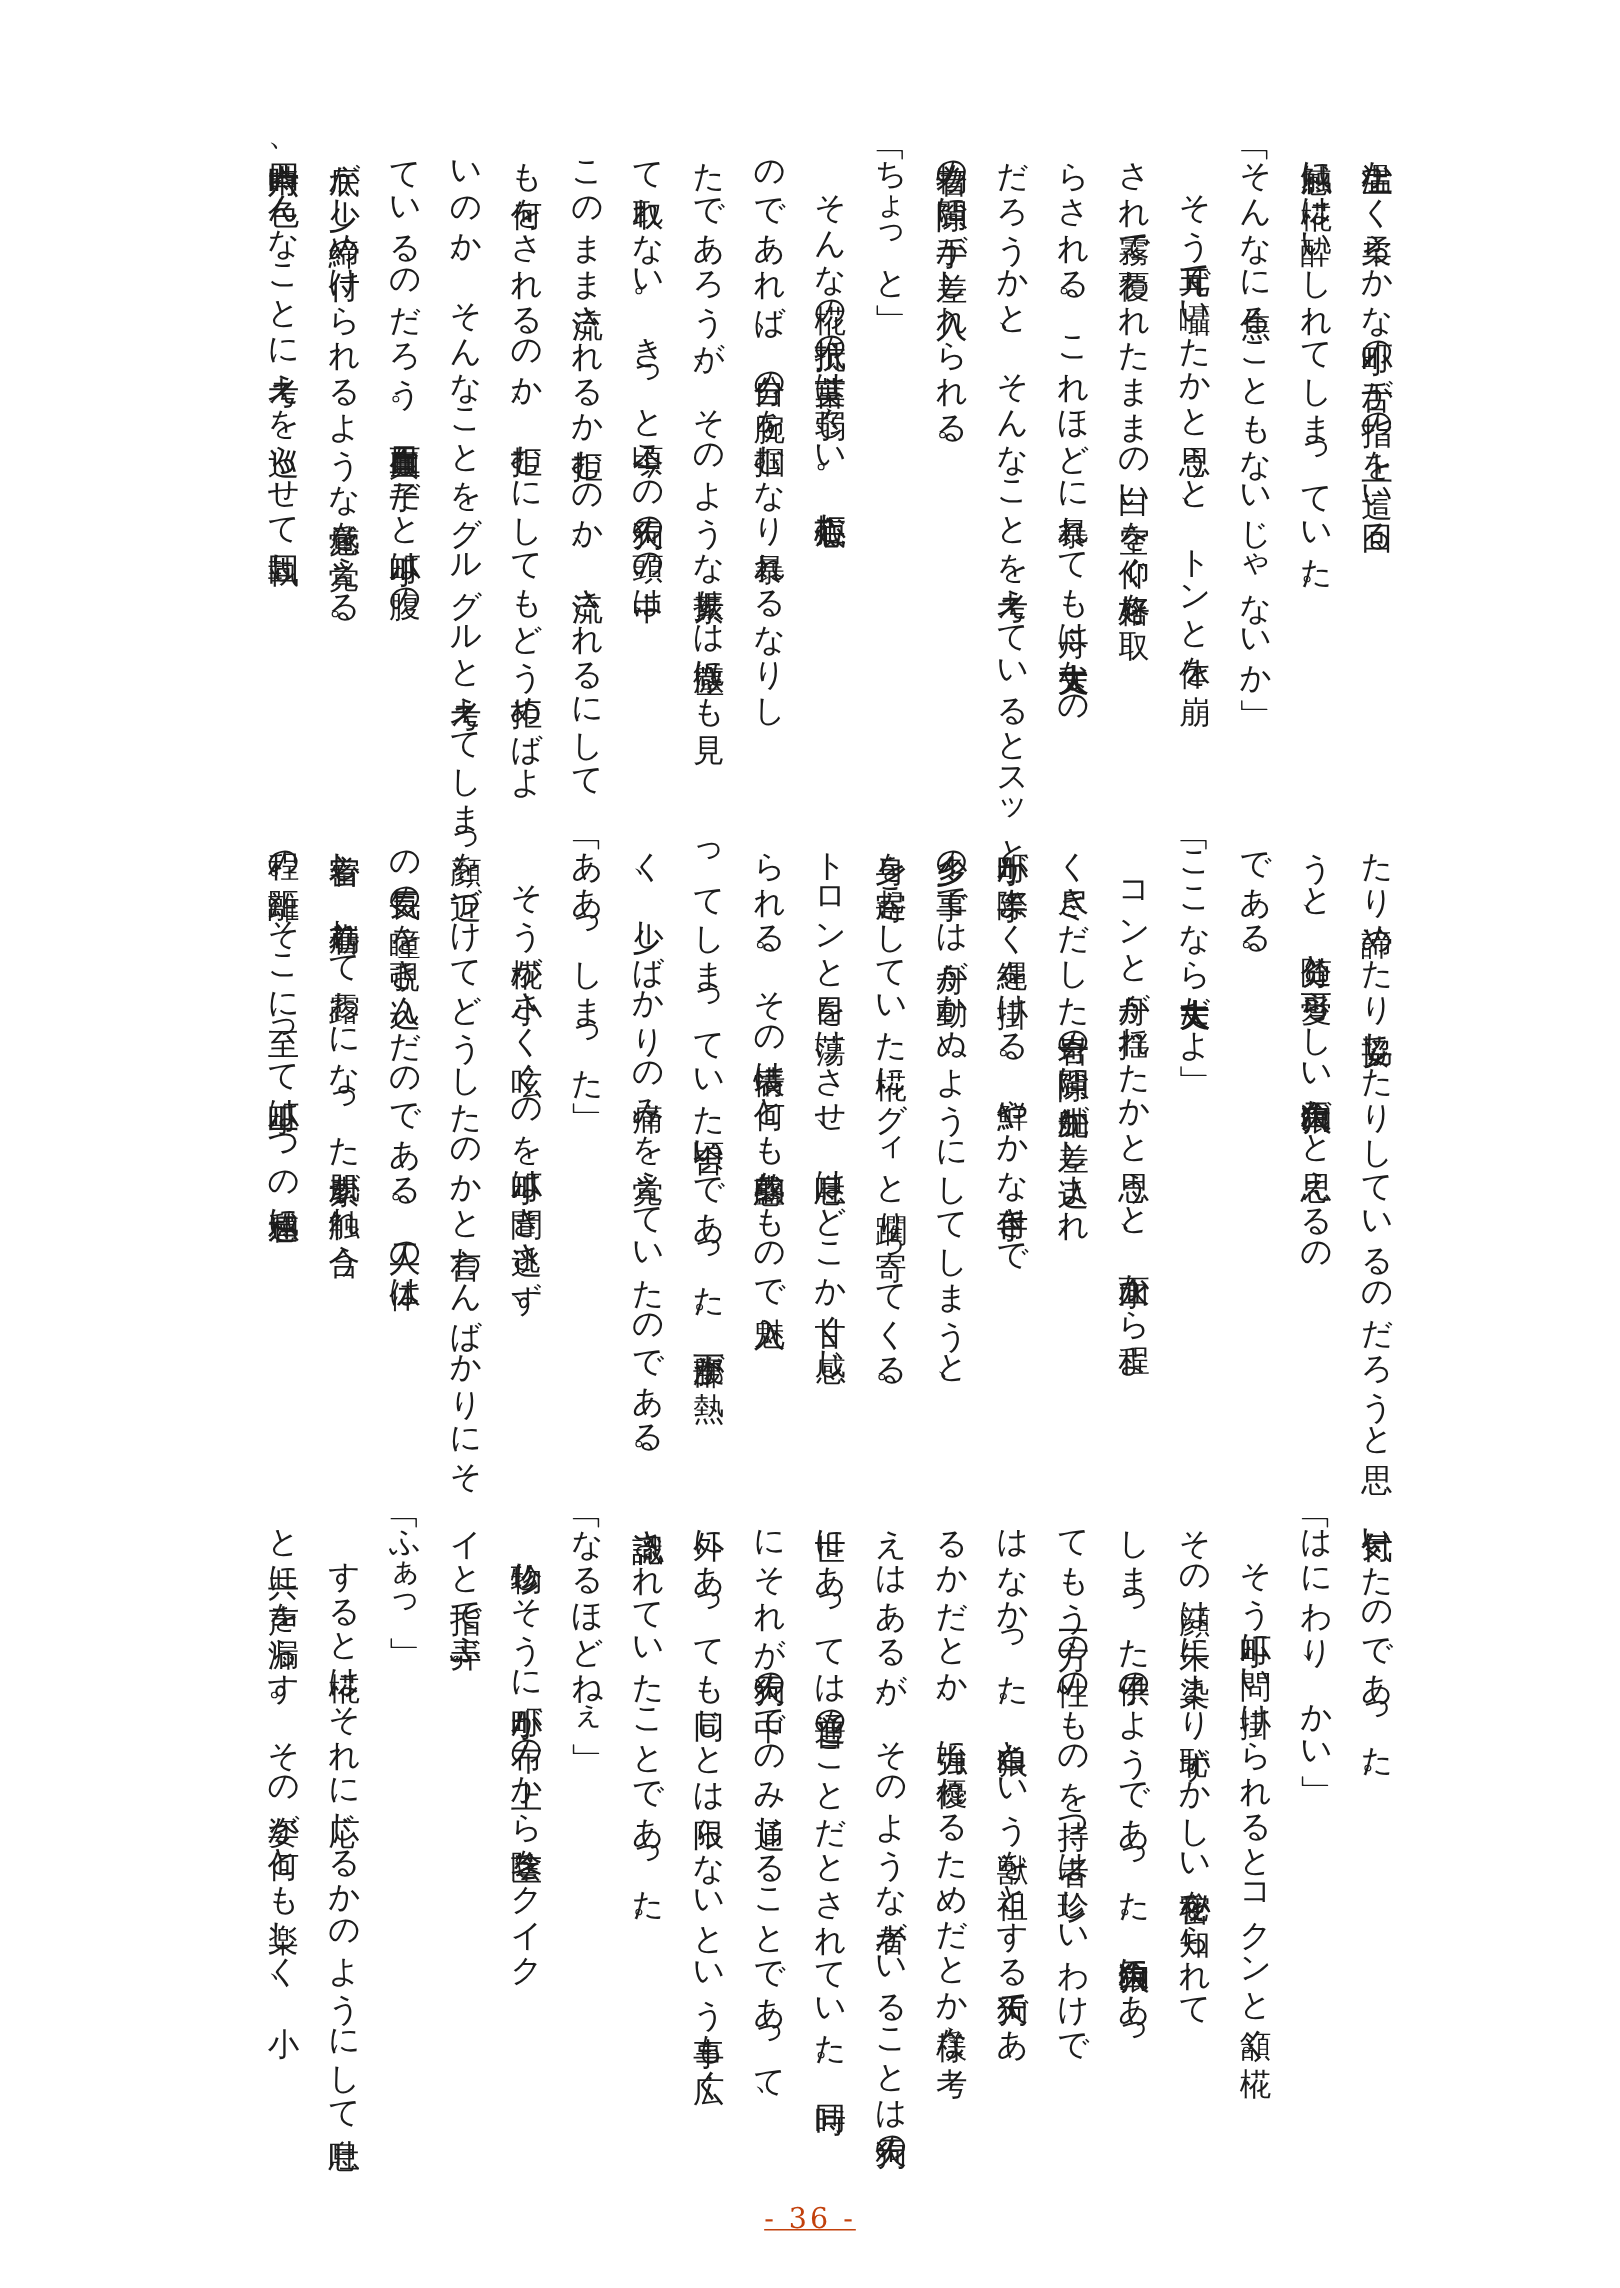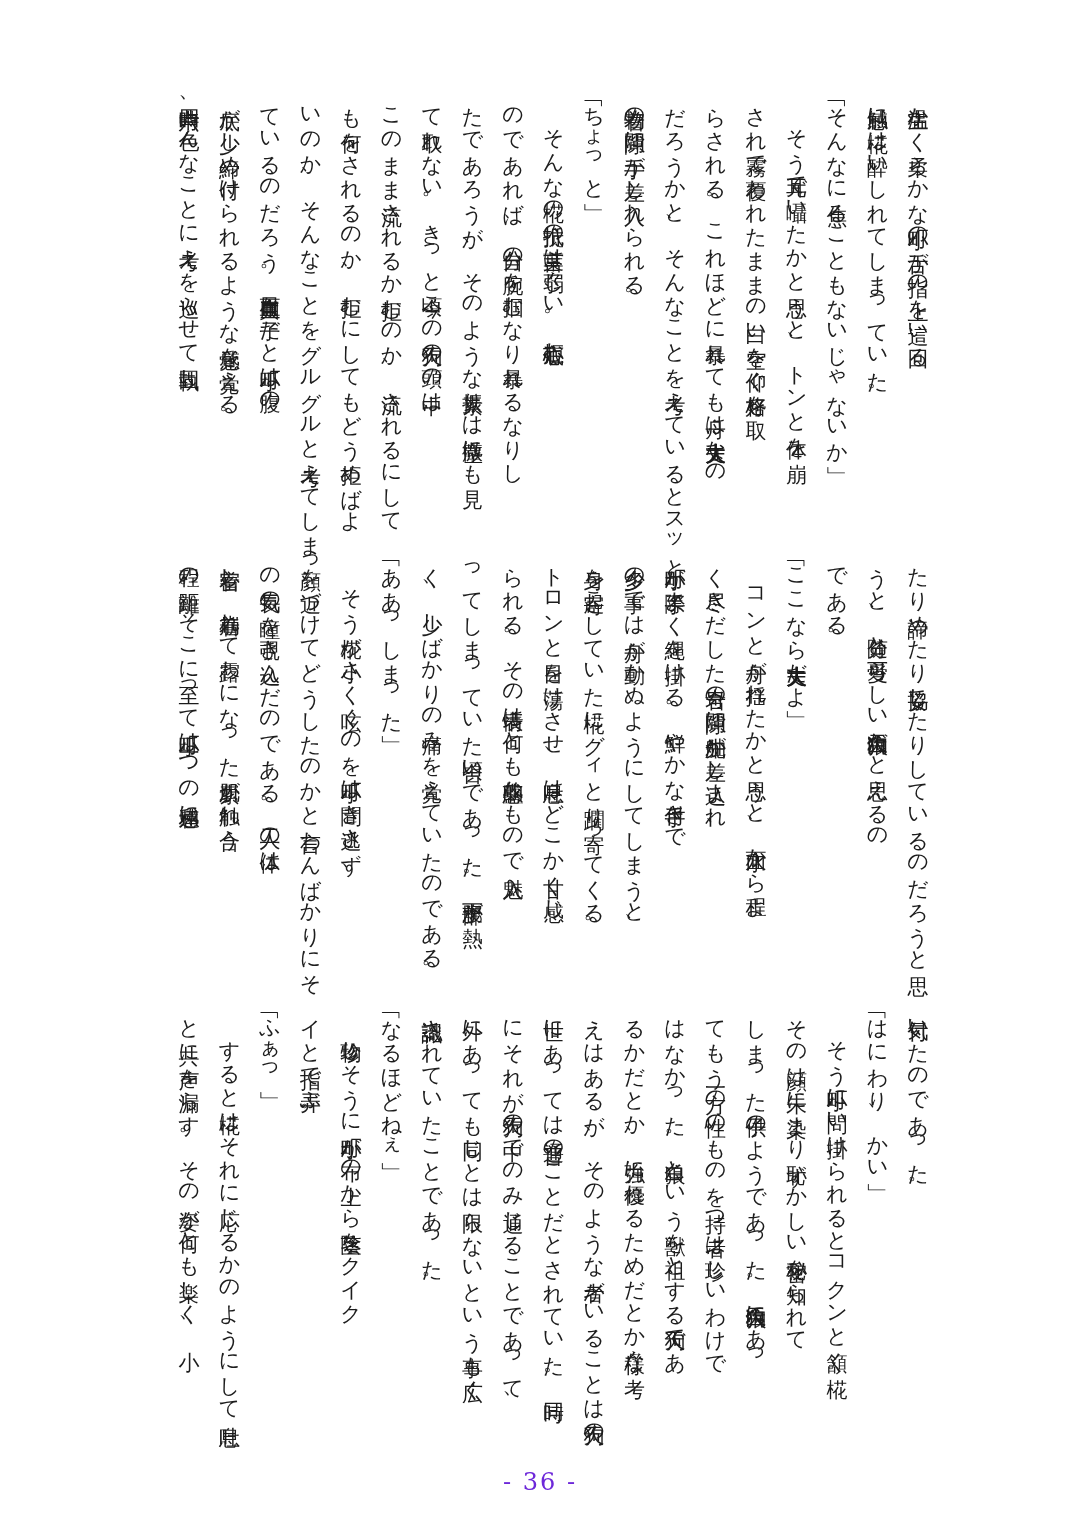--- a/index.html
+++ b/index.html
@@ -37,23 +37,24 @@
     letter-spacing: 0;
     white-space: nowrap;        
     font-kerning: none;
   }
   .footer {
     position: absolute;
     left: 0;
     width: 100%;
     top: 1468px;
     text-align: center;
-    font-size: 24px;
-    color: #6d28d9;
+    font-size: 19px;
+    color: #c2410c;
     letter-spacing: 2px;
+    text-decoration: underline;
   }
 </style>
 </head>
 <body>
 
 <div class="page">
 
   <section class="band band-1">
     <p class="line">生温かく柔らかな小町の舌が指の上を這い回る</p>
     <p class="line">感触に椛は酔いしれてしまっていた。</p>

